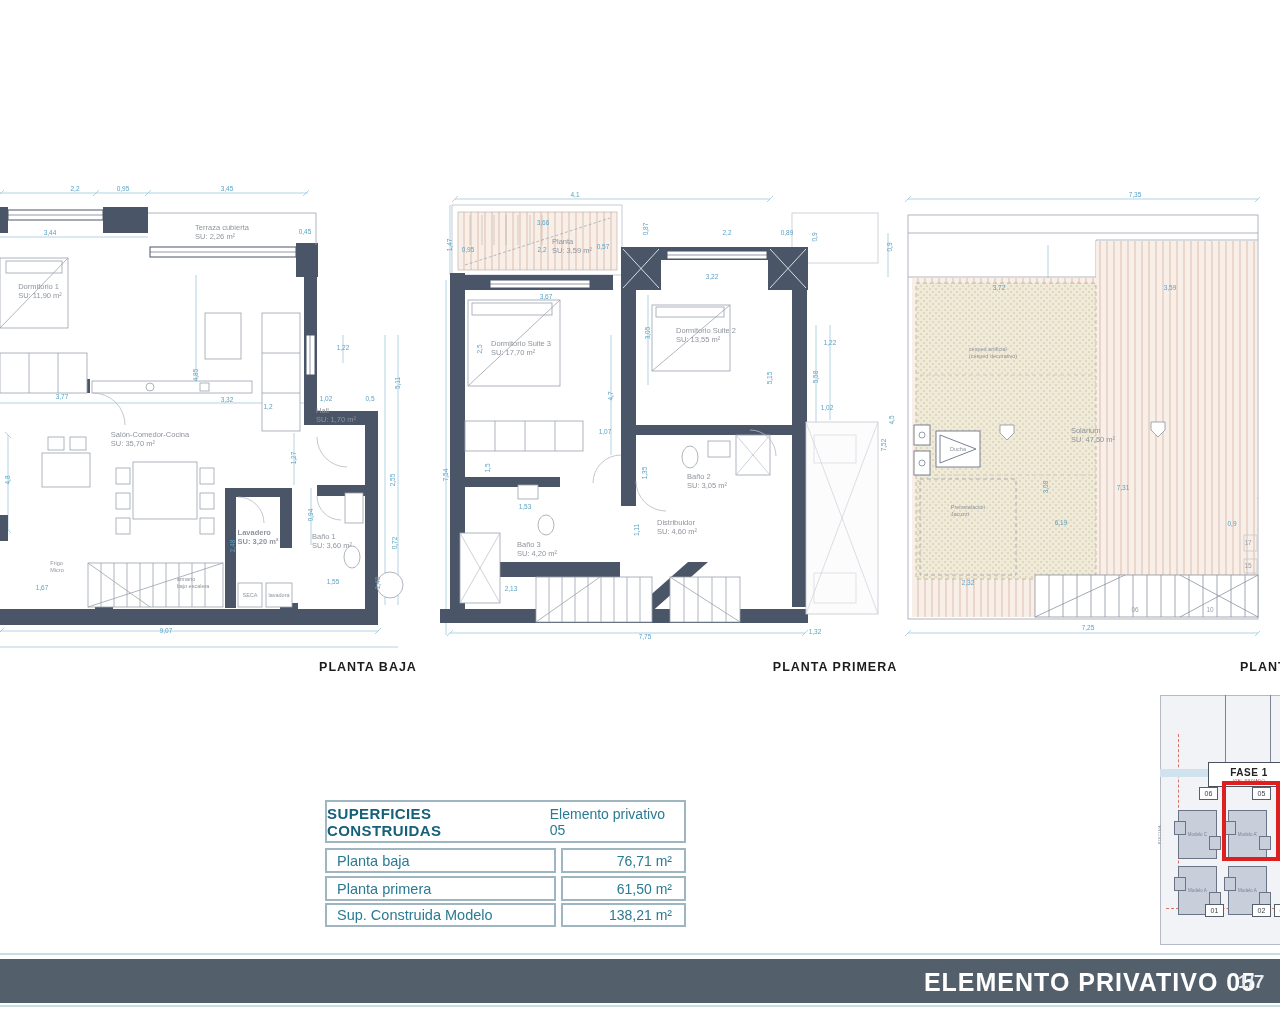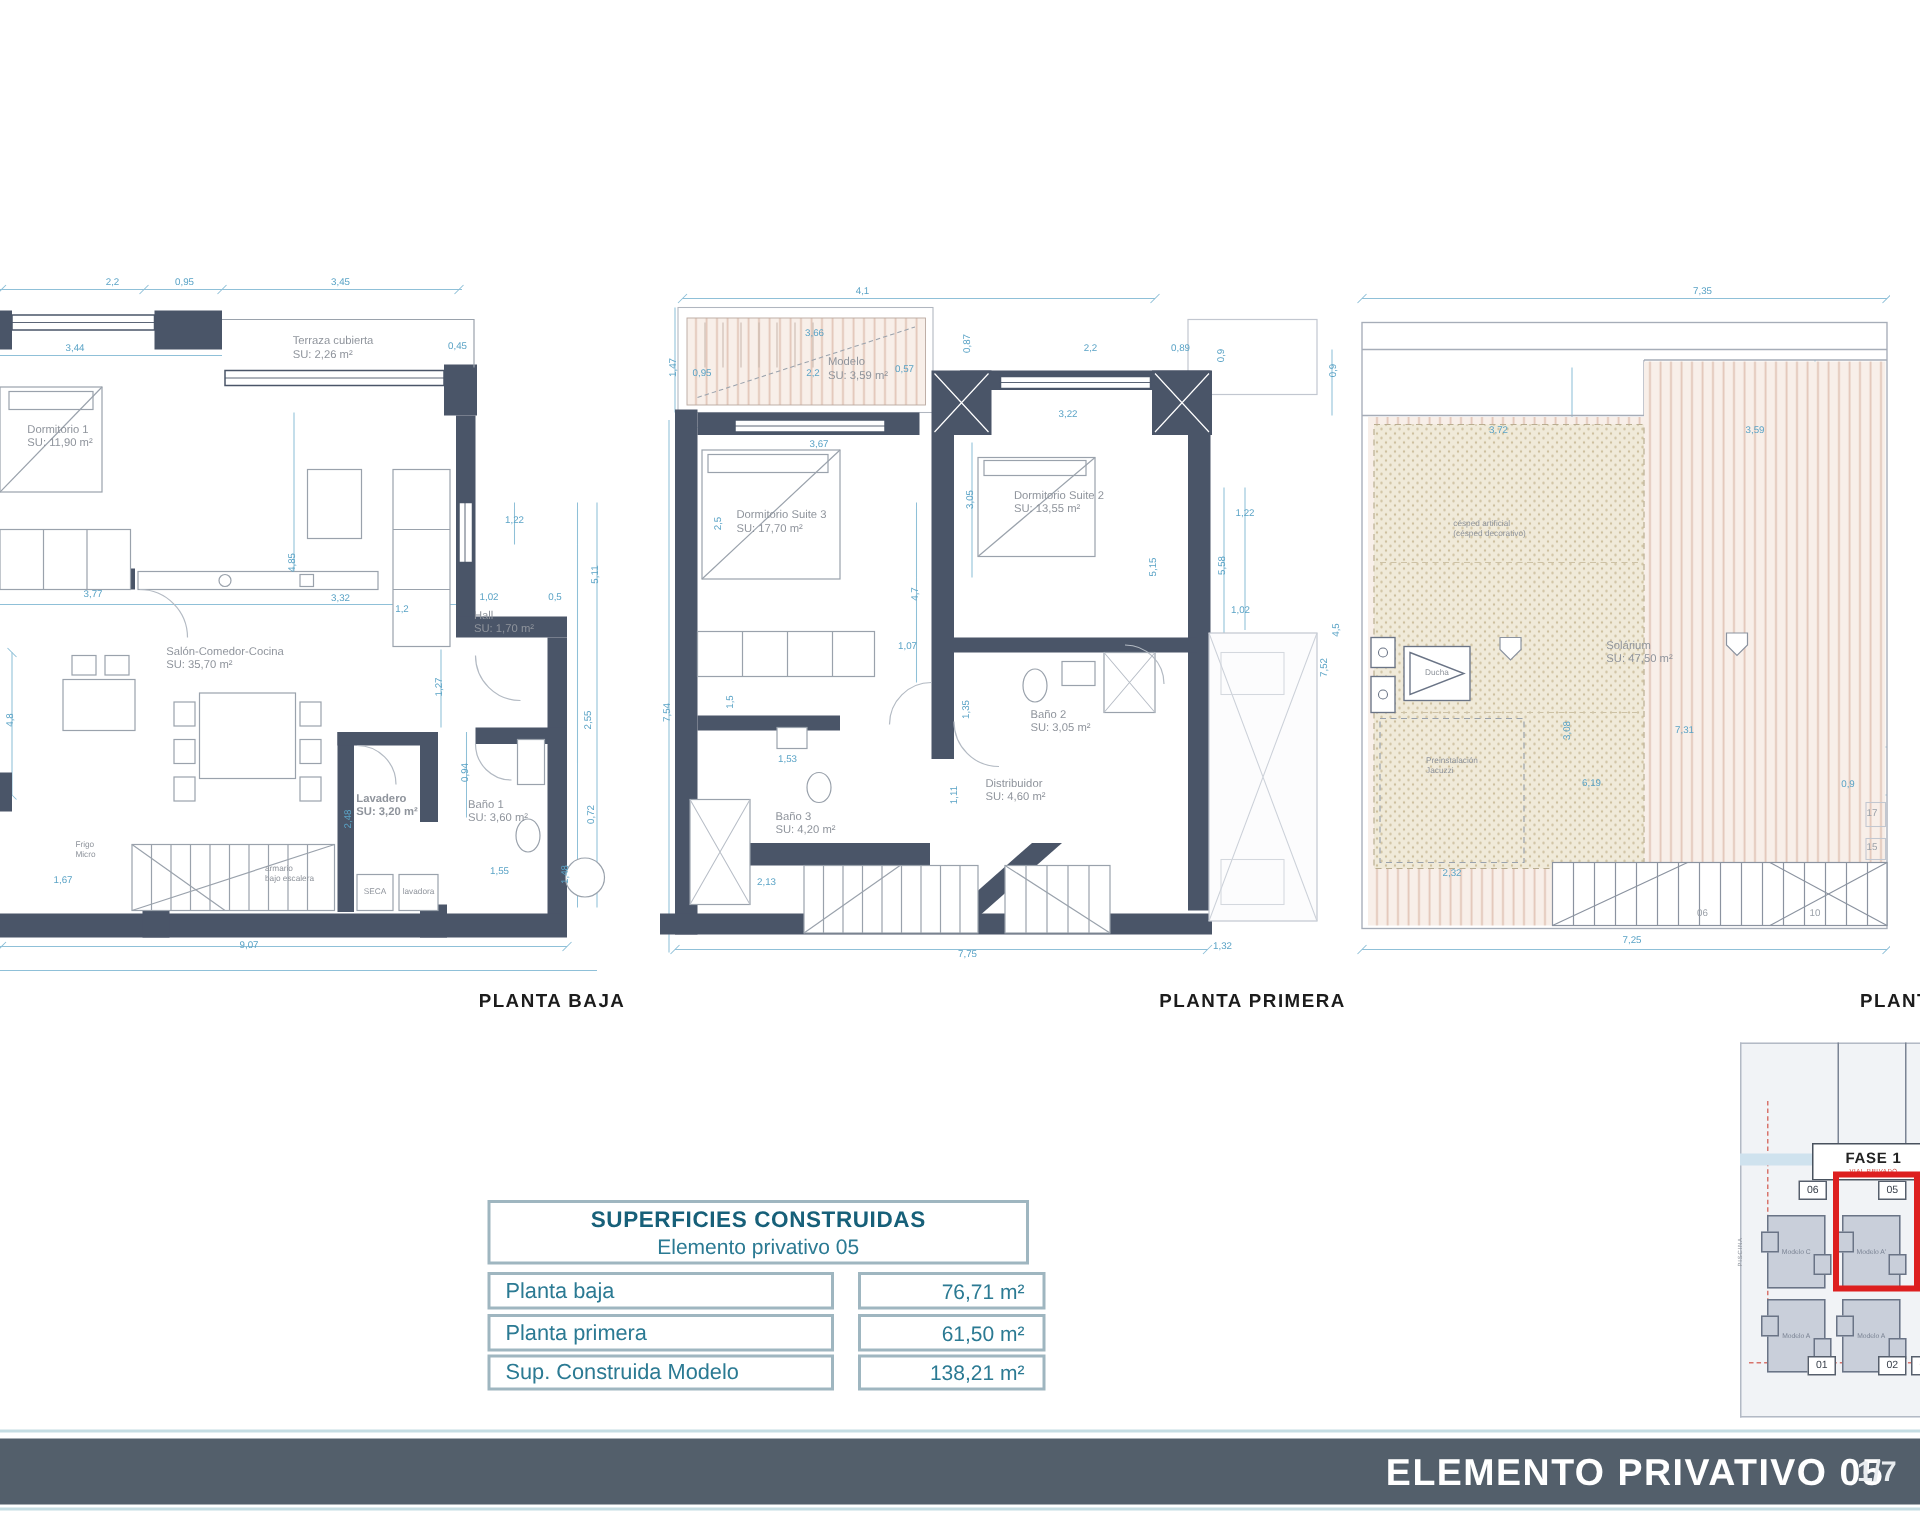--- a/index.html
+++ b/index.html
@@ -13,26 +13,26 @@
   .dim.gray{color:#9aa0a8;}
   .room{position:absolute;font-size:7.5px;color:#8f949c;text-align:left;
         transform:translate(-50%,-50%);line-height:1.25;white-space:nowrap;}
   .room span{display:block;}
   .room.tiny{font-size:5.5px;line-height:1.2;}
   .plan-title{position:absolute;font-size:12.5px;font-weight:bold;color:#1c1c1c;
         letter-spacing:1px;white-space:nowrap;}
   .plan-title.center{transform:translateX(-50%);}
   
   .tbl-box{position:absolute;border:2px solid #9fb6c0;background:#fff;box-sizing:border-box;}
-  .tbl-head{display:flex;flex-direction:column;align-items:center;justify-content:center;}
+  .tbl-head{display:flex;flex-direction:row;align-items:center;justify-content:center;}
   .tbl-head .l1{font-weight:bold;font-size:15px;color:#176079;letter-spacing:.4px;}
   .tbl-head .l2{font-size:14px;color:#2b7a93;margin-top:1px;}
   .tbl-row-label{display:flex;align-items:center;padding-left:10px;font-size:14.5px;color:#2b7a93;}
   .tbl-row-value{display:flex;align-items:center;justify-content:flex-end;padding-right:12px;
-                 font-size:14px;color:#2b7a93;margin-left:11px;}
+                 font-size:14px;color:#2b7a93;}
   
   .footer-line{position:absolute;left:0;width:1280px;height:2px;background:#c5dde3;}
   .footer-bar{position:absolute;left:0;top:959px;width:1280px;height:44px;background:#535f6b;}
   .footer-sub{position:absolute;top:974px;left:610px;transform:translateX(-50%);
       color:#eef2f4;font-weight:bold;font-size:15px;letter-spacing:1px;white-space:nowrap;}
   .footer-main{position:absolute;top:968px;left:1090px;transform:translateX(-50%);
       color:#fff;font-weight:bold;font-size:25px;letter-spacing:1px;white-space:nowrap;}
   .footer-page{position:absolute;top:971px;left:1238px;color:#e8ecef;font-weight:bold;
       font-size:19px;white-space:nowrap;}
   
@@ -337,21 +337,21 @@
       <span class="dim rot" style="left: 205px; top: 288px;">1,35</span>
       <span class="dim" style="left: 85px; top: 322px;">1,53</span>
       <span class="dim rot" style="left: 48px; top: 283px;">1,5</span>
       <span class="dim rot" style="left: 197px; top: 345px;">1,11</span>
       <span class="dim" style="left: 71px; top: 404px;">2,13</span>
       <span class="dim" style="left: 205px; top: 452px;">7,75</span>
       <span class="dim" style="left: 375px; top: 447px;">1,32</span>
       <span class="dim rot" style="left: 452px; top: 235px;">4,5</span>
       <span class="dim rot" style="left: 40px; top: 164px;">2,5</span>
       <span class="room" style="left: 132px; top: 61px;">
-        <span>Modelo</span>
+        <span>Planta</span>
         <span>SU: 3,59 m²</span>
       </span>
       <span class="room" style="left: 81px; top: 163px;">
         <span>Dormitorio Suite 3</span>
         <span>SU: 17,70 m²</span>
       </span>
       <span class="room" style="left: 266px; top: 150px;">
         <span>Dormitorio Suite 2</span>
         <span>SU: 13,55 m²</span>
       </span>

